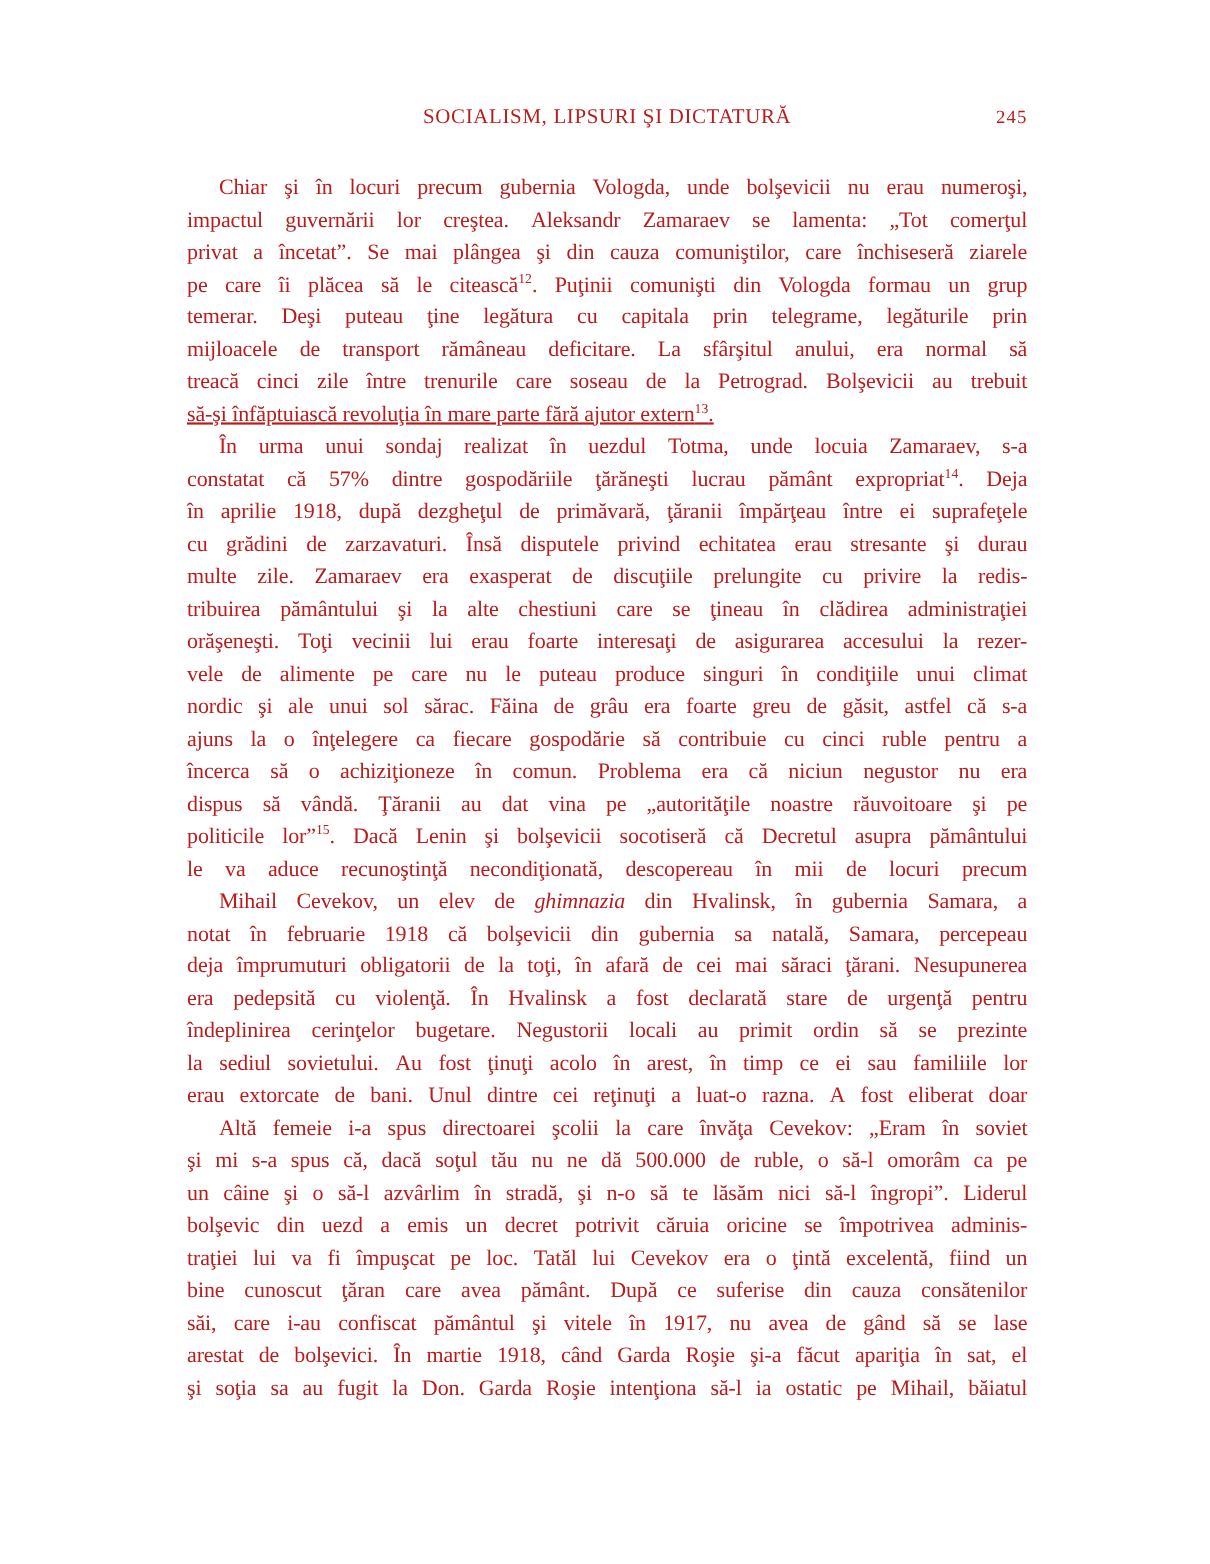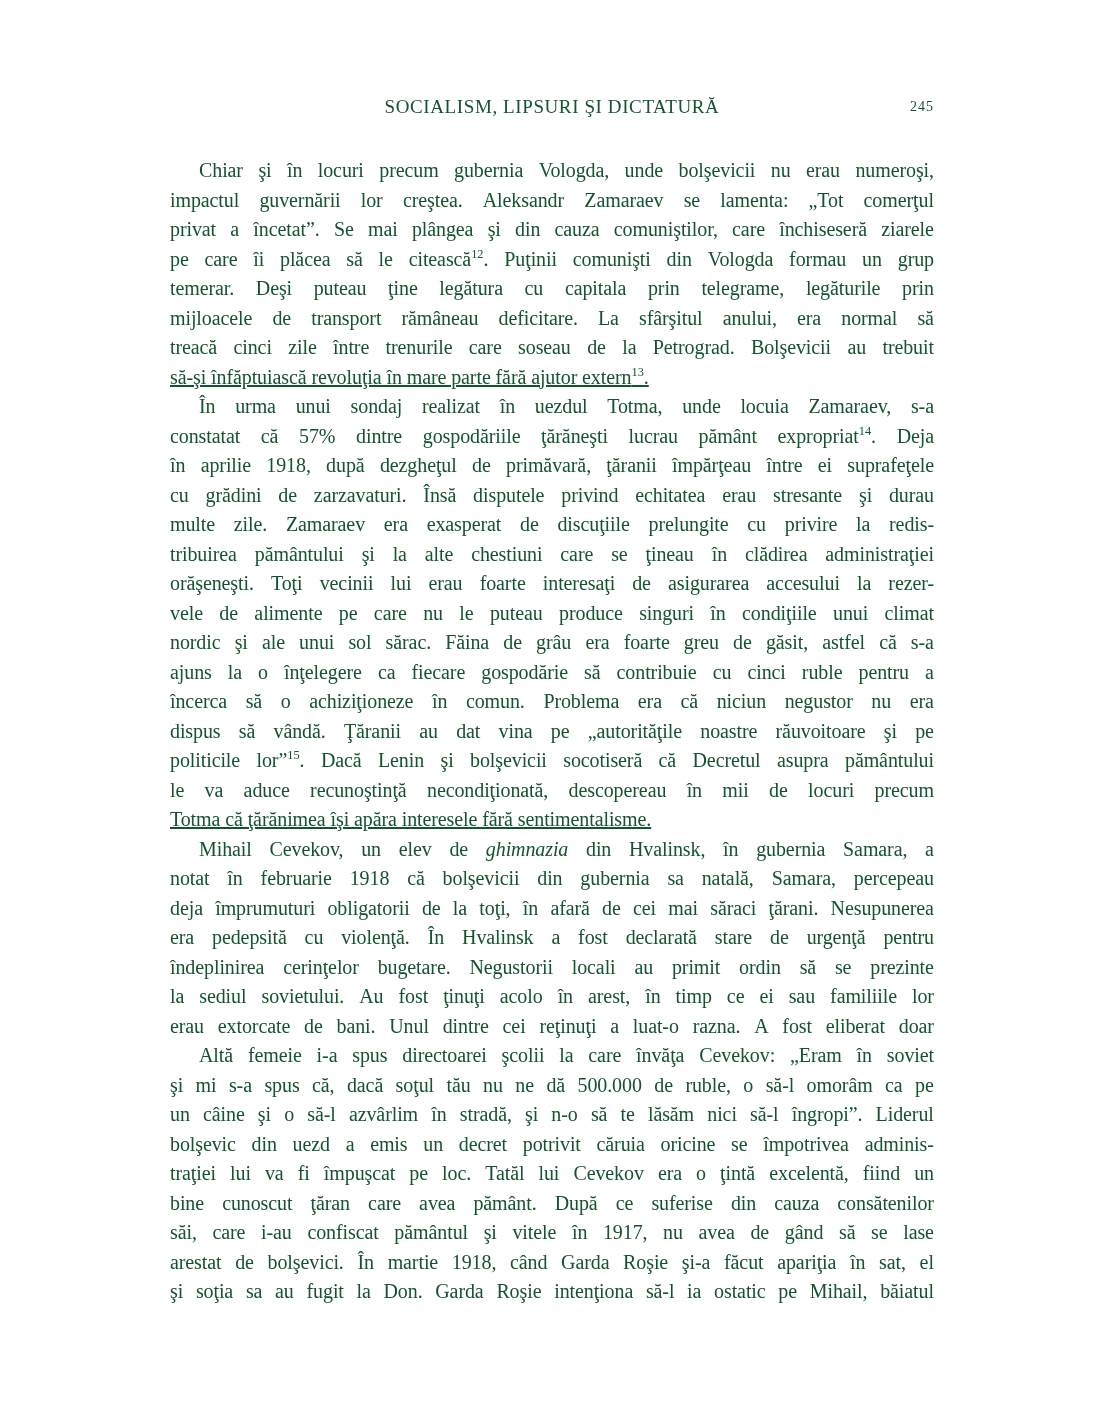--- a/index.html
+++ b/index.html
@@ -5,21 +5,21 @@
   html, body {
     margin: 0;
     padding: 0;
     background: #ffffff;
   }
   .page {
     position: relative;
     width: 1100px;
     height: 1422px;
     background: #ffffff;
-    color: #14532d;
+    color: #b91c1c;
     font-family: "Liberation Serif", "DejaVu Serif", serif;
     overflow: hidden;
   }
   .running-header {
     position: absolute;
     top: 94px;
     left: 170px;
     width: 764px;
     height: 26px;
   }
@@ -27,21 +27,21 @@
     display: block;
     text-align: center;
     font-size: 19px;
     letter-spacing: 0.6px;
     line-height: 26px;
   }
   .page-number {
     position: absolute;
     right: 0;
     top: 0;
-    font-size: 14px;
+    font-size: 17px;
     letter-spacing: 1px;
     line-height: 26px;
     text-align: center;
   }
   .body-text {
     position: absolute;
     top: 156px;
     left: 170px;
     width: 764px;
   }
@@ -375,21 +375,20 @@
           <span class="w">aduce</span>
           <span class="w">recunoştinţă</span>
           <span class="w">necondiţionată,</span>
           <span class="w">descopereau</span>
           <span class="w">în</span>
           <span class="w">mii</span>
           <span class="w">de</span>
           <span class="w">locuri</span>
           <span class="w">precum</span>
         </div>
-        <div class="line plain">Totma că ţărănimea îşi apăra interesele fără sentimentalisme.</div>
       </div>
       <div class="paragraph">
         <div class="line just indent">
           <span class="w">Mihail</span>
           <span class="w">Cevekov,</span>
           <span class="w">un</span>
           <span class="w">elev</span>
           <span class="w">de</span>
           <span class="w"><i>ghimnazia</i></span>
           <span class="w">din</span>

